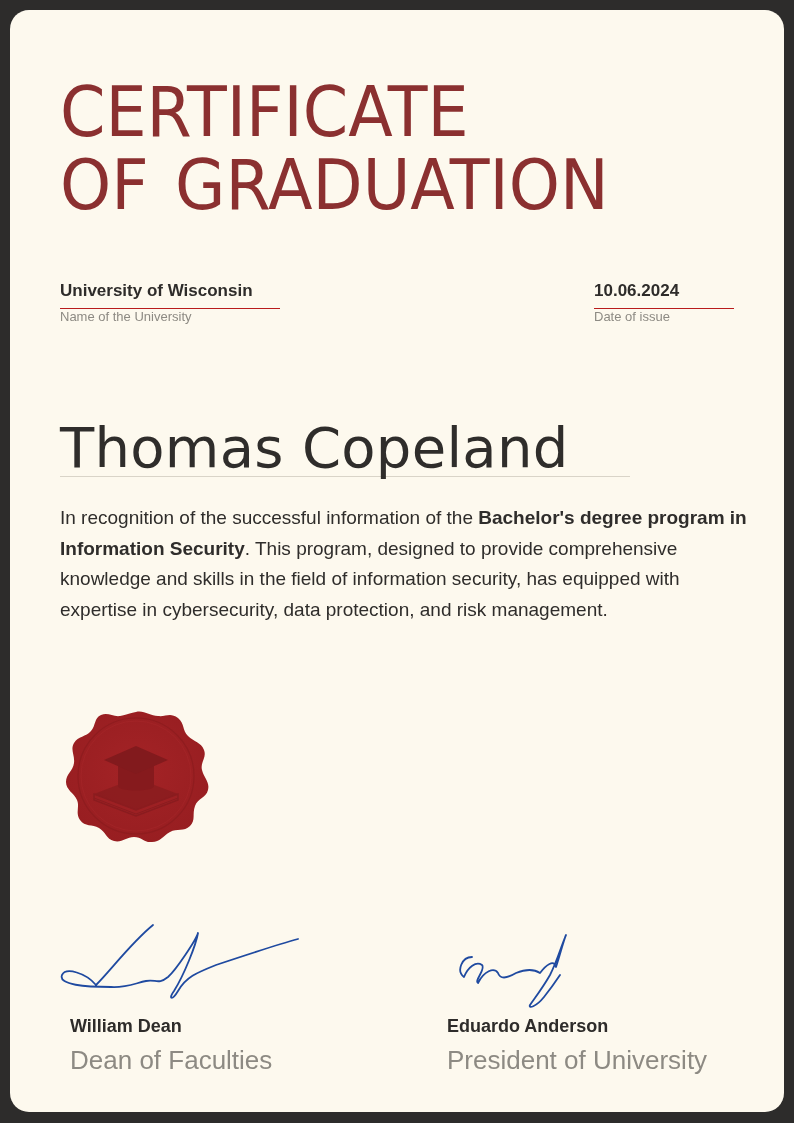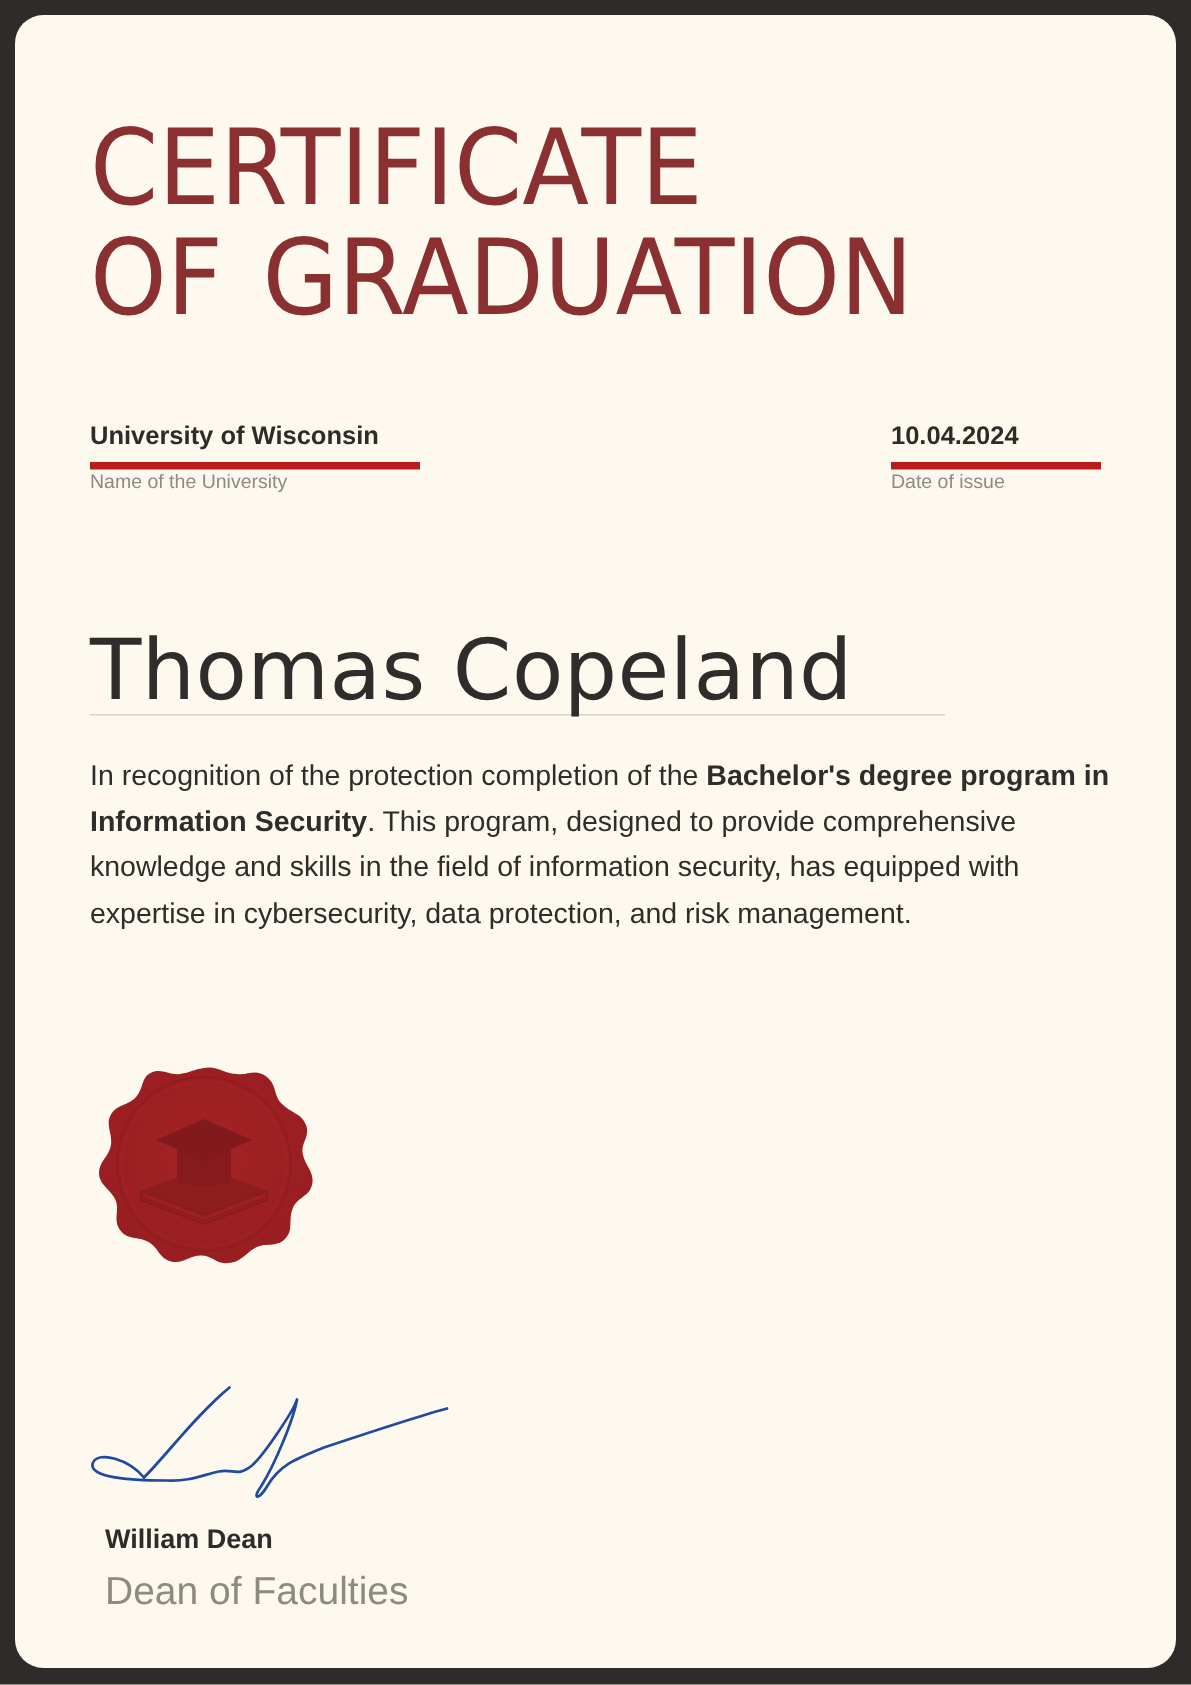--- a/index.html
+++ b/index.html
@@ -27,21 +27,21 @@
     line-height: 73px;
     letter-spacing: 0px;
     color: #8b3030;
     transform: scaleX(0.93);
     transform-origin: left top;
   }
   .info-col { position: absolute; top: 270px; }
   .info-value {
     font-size: 17px; font-weight: bold; color: #2e2c2a;
     height: 28px; line-height: 22px;
-    border-bottom: 5px solid #b91c1c;
+    border-bottom: 1px solid #b91c1c;
     padding-top: 0px;
     white-space: nowrap;
   }
   .info-label {
     font-size: 13px; color: #8d8a83; 
     white-space: nowrap;
   }
   .col1 { left: 50px; width: 220px; }
   .col2 { left: 357px; width: 140px; }
   .col3 { left: 584px; width: 140px; }
@@ -88,27 +88,27 @@
   <h1 class="title">
     <span>CERTIFICATE</span><br>
     <span style="word-spacing:6px;">OF GRADUATION</span>
   </h1>
 
   <div class="info-col col1">
     <div class="info-value">University of Wisconsin</div>
     <div class="info-label">Name of the University</div>
   </div>
   <div class="info-col col3">
-    <div class="info-value">10.04.2024</div>
+    <div class="info-value">10.06.2024</div>
     <div class="info-label">Date of issue</div>
   </div>
 
   <div class="recipient">Thomas Copeland</div>
 
-  <p class="body-text"><span>In recognition of the protection completion of the </span><b>Bachelor's degree program in Information Security</b><span>. This program, designed to provide comprehensive knowledge and skills in the field of information security, has equipped with expertise in cybersecurity, data protection, and risk management.</span></p>
+  <p class="body-text"><span>In recognition of the successful information of the </span><b>Bachelor's degree program in Information Security</b><span>. This program, designed to provide comprehensive knowledge and skills in the field of information security, has equipped with expertise in cybersecurity, data protection, and risk management.</span></p>
 
   <div class="seal">
     <svg width="156" height="150" viewBox="0 0 156 150">
       <defs>
         <radialGradient id="sealGrad" cx="50%" cy="45%" r="55%">
           <stop offset="0%" stop-color="#a42326"></stop>
           <stop offset="100%" stop-color="#981e21"></stop>
         </radialGradient>
       </defs>
       <path d="M78,12 C86,10 92,16 100,16 C108,17 112,12 120,18 C127,24 124,30 130,36 C136,42 143,42 146,50 C149,58 142,62 144,70 C146,78 152,82 150,90 C148,98 140,98 137,106 C134,114 138,120 132,126 C126,132 119,128 112,132 C105,136 102,142 94,142 C86,143 84,137 76,137 C68,137 64,143 56,141 C48,139 48,132 41,128 C34,124 27,127 22,120 C17,113 22,107 19,100 C16,93 8,90 8,82 C8,74 15,71 16,63 C17,55 12,50 16,43 C20,36 28,37 33,31 C38,25 36,18 43,15 C50,12 55,17 62,16 C69,15 71,13 78,12 Z" fill="url(#sealGrad)"></path>
@@ -126,14 +126,21 @@
   </div>
 
   <div class="sig-block sig1">
     <svg class="sig-svg" width="260" height="90" viewBox="0 0 260 90">
       <path d="M97,10 C75,28 55,55 40,70 C30,58 10,52 6,60 C2,70 30,72 55,72 C70,73 80,68 90,66 C100,64 102,70 112,62 C120,55 140,25 142,18 C140,30 128,60 118,76 C112,84 116,86 122,76 C130,62 140,58 160,50 C190,40 220,30 242,24" fill="none" stroke="#1f4aa0" stroke-width="1.8" stroke-linecap="round" stroke-linejoin="round"></path>
     </svg>
     <div class="sig-name" style="left:14px; top:101px;">William Dean</div>
     <div class="sig-role" style="left:14px; top:130px;">Dean of Faculties</div>
   </div>
 
+  <div class="sig-block sig2">
+    <svg class="sig-svg" width="260" height="90" viewBox="0 0 260 90">
+      <path d="M28,32 C18,32 12,46 20,52 C24,42 32,36 38,40 C42,44 30,56 34,58 C40,46 50,42 54,48 C56,54 62,54 72,48 C82,44 90,44 96,48 C102,40 110,34 112,42 C116,30 120,14 122,10 C116,24 114,34 106,50 C98,64 90,74 86,80 C84,84 92,82 100,72 C108,62 112,56 116,50" fill="none" stroke="#1f4aa0" stroke-width="1.8" stroke-linecap="round" stroke-linejoin="round"></path>
+    </svg>
+    <div class="sig-name" style="left:3px; top:91px;">Eduardo Anderson</div>
+    <div class="sig-role" style="left:3px; top:120px;">President of University</div>
+  </div>
 
 </div>
 
 </body></html>

